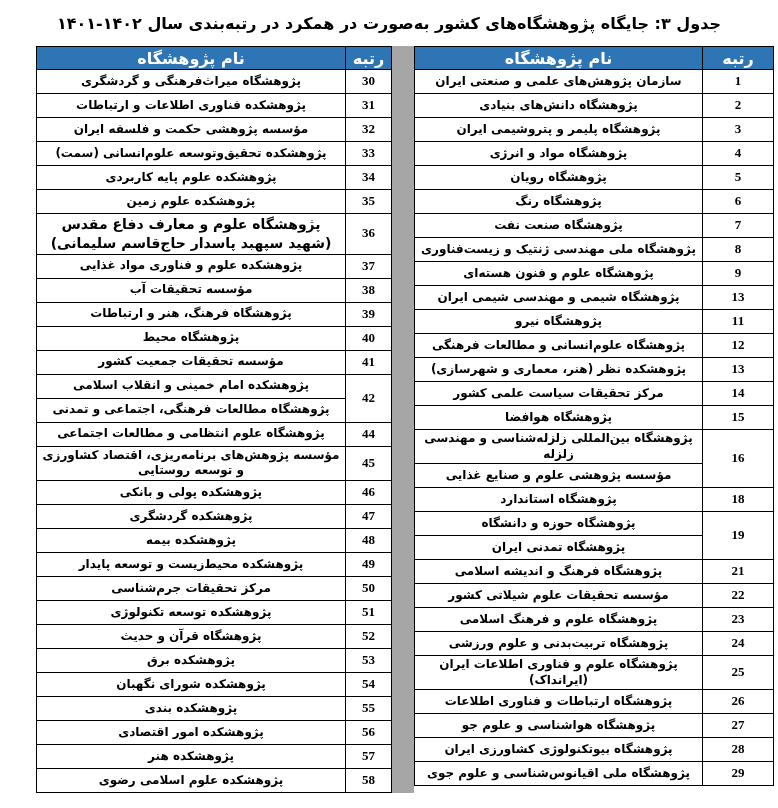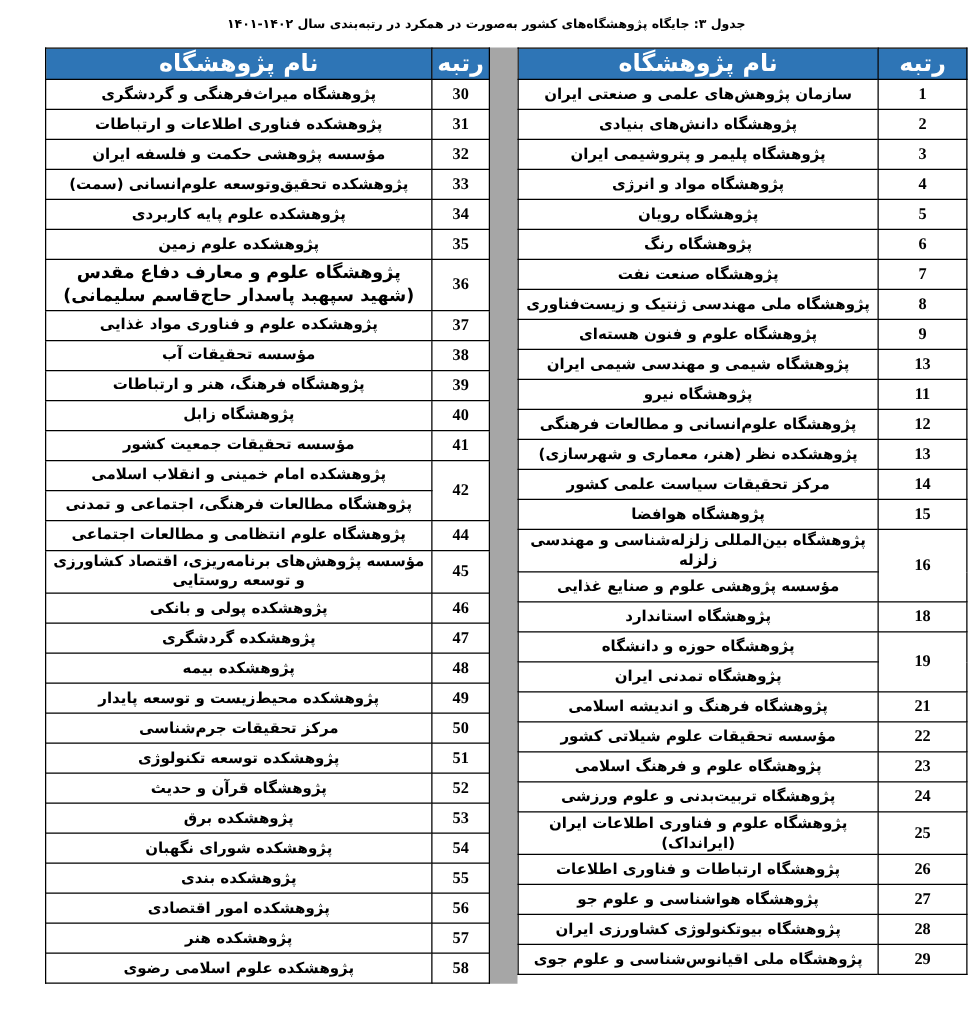--- a/index.html
+++ b/index.html
@@ -13,21 +13,21 @@
   *{box-sizing:border-box;margin:0;padding:0;}
   html,body{background:#FFFFFF;}
   body{
     width:778px;height:808px;overflow:hidden;
     font-family:"DejaVu Sans",sans-serif;
     color:var(--text);
   }
   .page{width:778px;height:808px;padding-top:14px;background:var(--row-bg);}
   .title{
     direction:rtl;text-align:center;
-    font-size:10px;font-weight:bold;
+    font-size:16px;font-weight:bold;
     margin-bottom:13px;
     padding:0 24px;
     color:var(--text);
   }
   .tables{
     display:flex;direction:ltr;align-items:stretch;
     margin-left:36px;margin-right:6px;width:736px;
   }
   .divider{
     width:22px;flex:0 0 22px;
@@ -45,21 +45,21 @@
   .t-left col.col-name{width:309px;}
   .t-right col.col-rank{width:71px;}
   .t-right col.col-name{width:288px;}
   th,td{
     border:1px solid var(--border);
     text-align:center;vertical-align:middle;
     padding:1px 3px;
   }
   th{
     background:var(--header-bg);color:var(--header-text);
-    font-size:19px;font-weight:bold;height:23px;
+    font-size:16px;font-weight:bold;height:23px;
   }
   td{height:24px;line-height:1.3;}
   td.rank{
     font-size:13px;font-weight:bold;
     font-family:Liberation Serif, serif;
   }
   td.name{
     font-size:12px;font-weight:bold;
   }
   td.name.small{font-size:14px;line-height:1.35;}
@@ -120,21 +120,21 @@
           <tr>
             <td class="rank">38</td>
             <td class="name">مؤسسه تحقیقات آب</td>
           </tr>
           <tr>
             <td class="rank">39</td>
             <td class="name">پژوهشگاه فرهنگ، هنر و ارتباطات</td>
           </tr>
           <tr>
             <td class="rank">40</td>
-            <td class="name">پژوهشگاه زابل</td>
+            <td class="name">پژوهشگاه محیط</td>
           </tr>
           <tr>
             <td class="rank">41</td>
             <td class="name">مؤسسه تحقیقات جمعیت کشور</td>
           </tr>
           <tr>
             <td class="rank" rowspan="2">42</td>
             <td class="name">پژوهشکده امام خمینی و انقلاب اسلامی</td>
           </tr>
           <tr>

